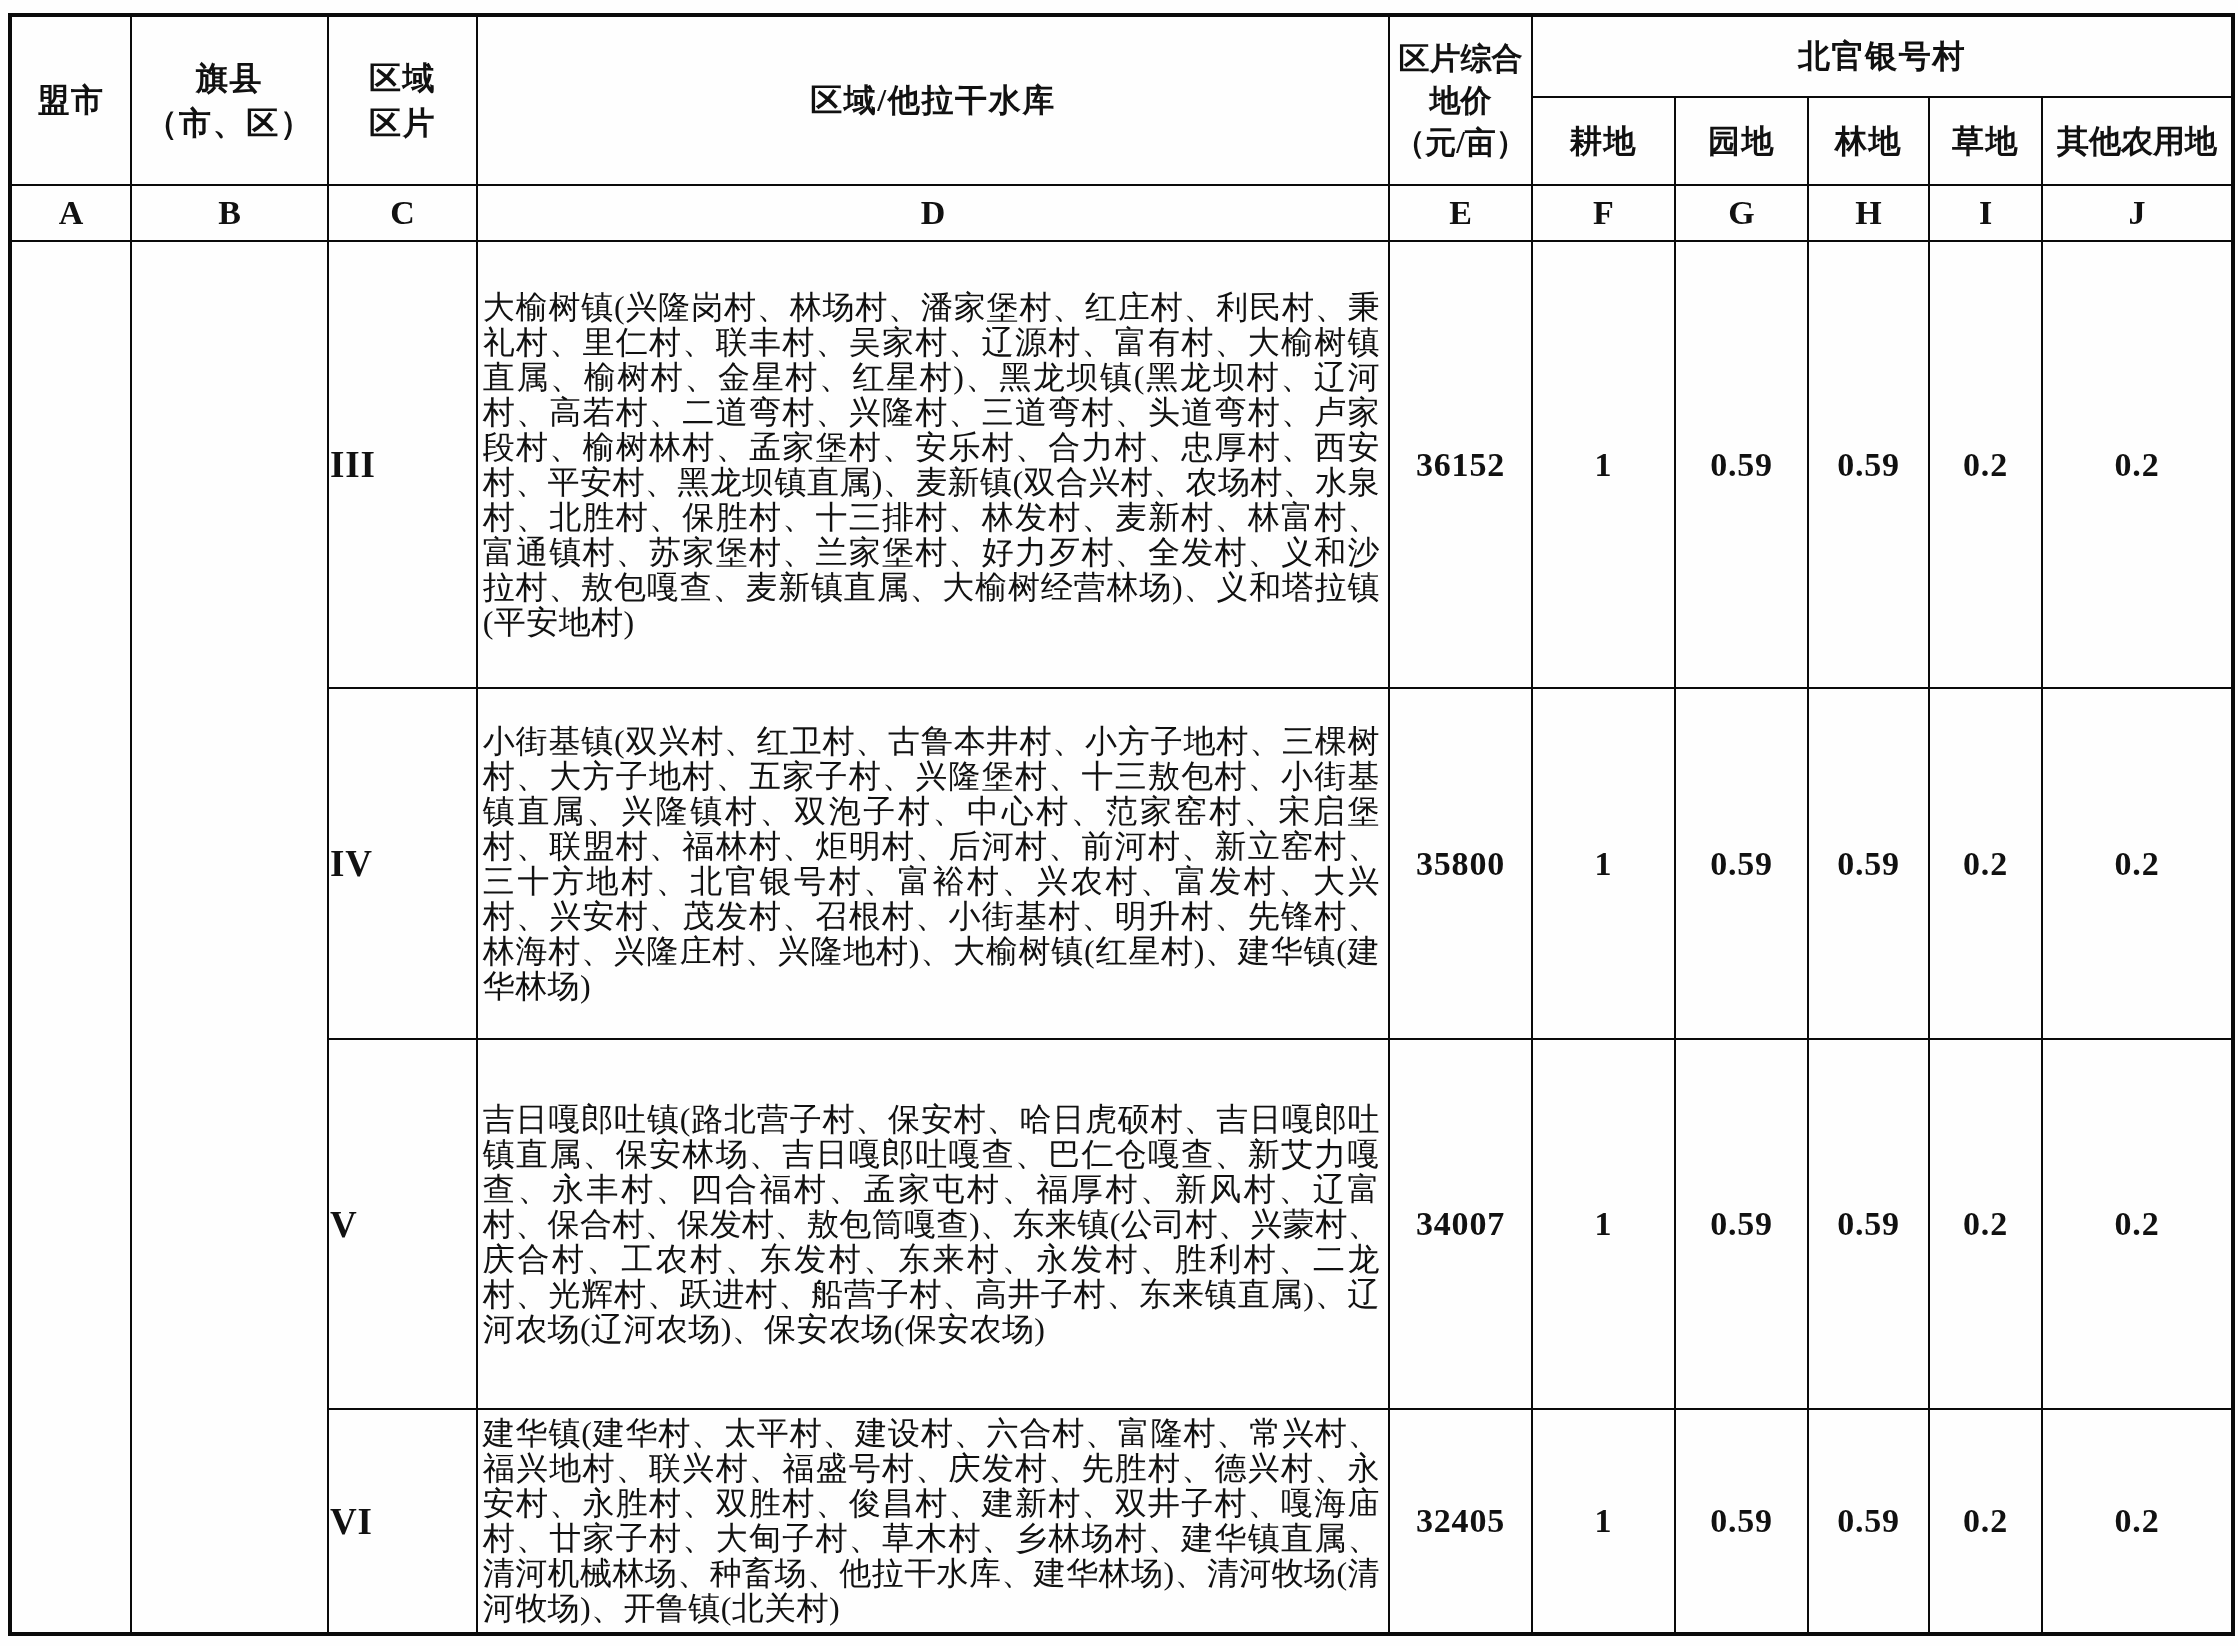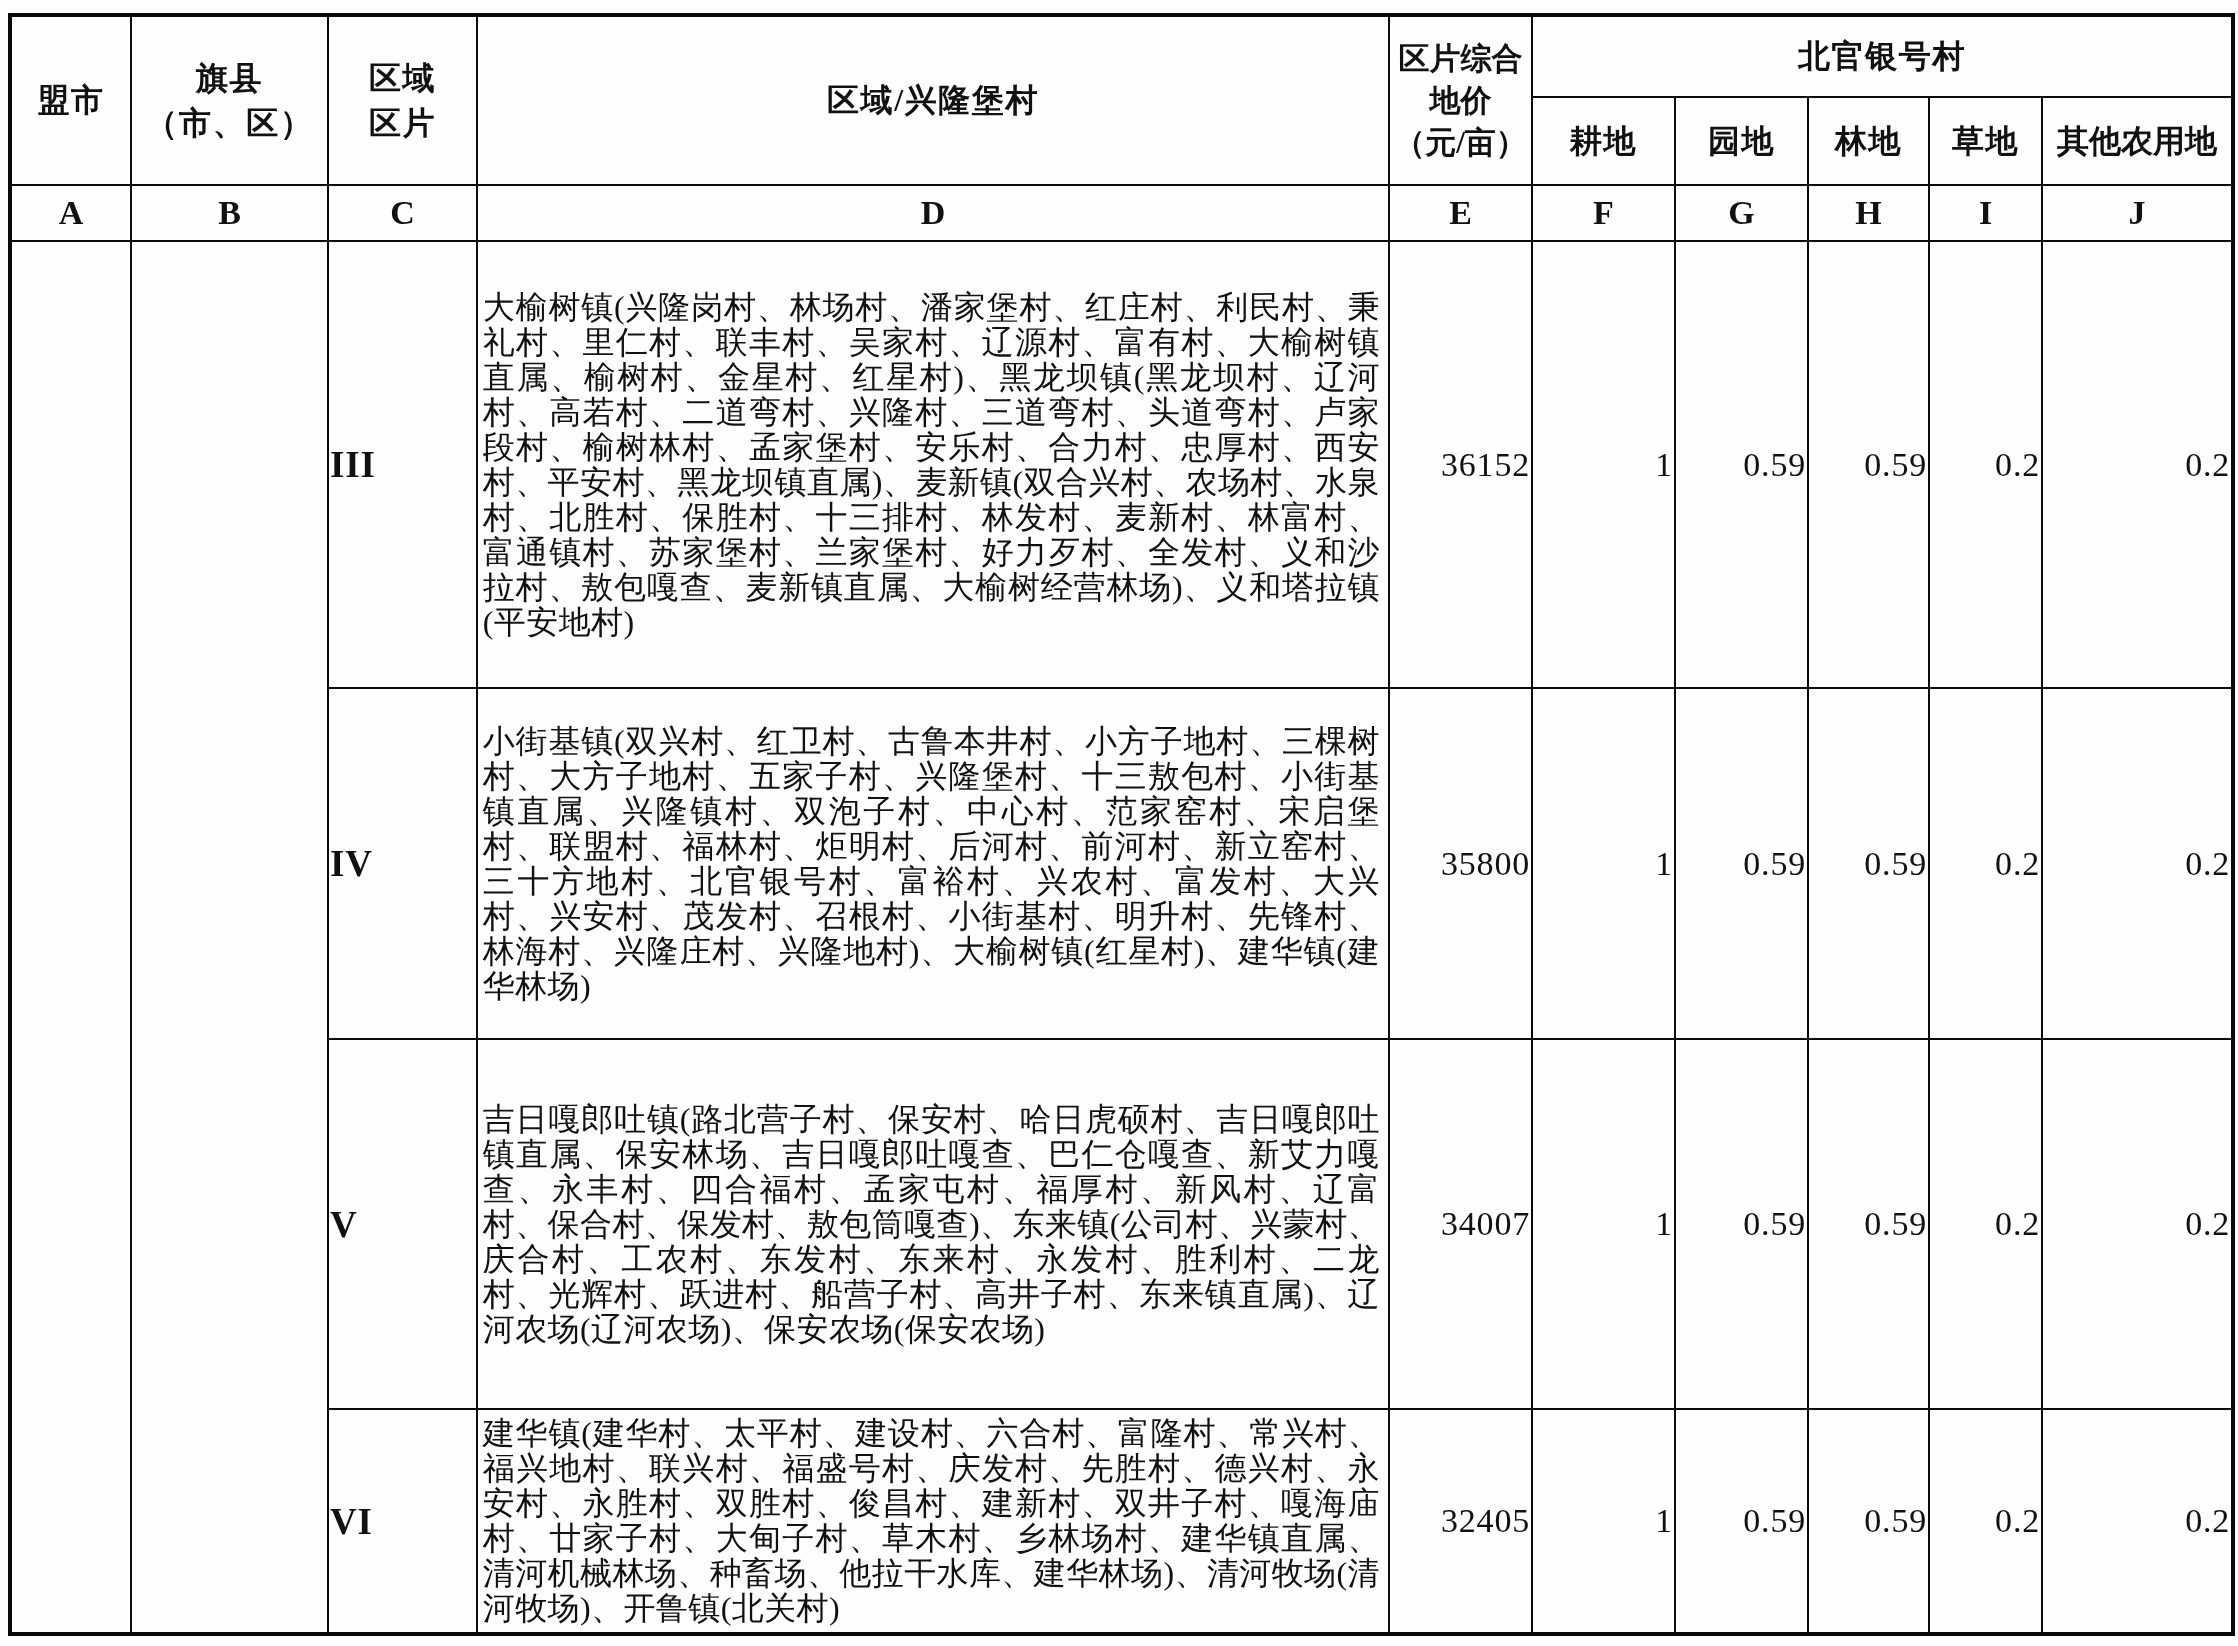--- a/index.html
+++ b/index.html
@@ -55,23 +55,24 @@
     letter-spacing: 0.8px;
   }
   td.desc {
     font-size: 32px;
     line-height: 35px;
     text-align: justify;
     padding: 4.8px 8px 4.8px 4.8px;
     letter-spacing: 0.4px;
   }
   td.num {
-    text-align: right;
+    text-align: center;
     font-size: 34px;
     letter-spacing: 0.8px;
+    font-weight: bold;
   }
   td.empty-cell { background: #fefefe; }
 </style>
 </head>
 <body>
 
 <div class="page">
   <table class="land-table">
     <colgroup>
       <col style="width:121px">
@@ -86,21 +87,21 @@
       <col style="width:191px">
     </colgroup>
     <tbody>
 
       <tr style="height:82px">
         <td class="hc" rowspan="2">盟市</td>
         <td class="hc pre" rowspan="2">旗县
 （市、区）</td>
         <td class="hc pre" rowspan="2">区域
 区片</td>
-        <td class="hc" rowspan="2">区域/兴隆堡村</td>
+        <td class="hc" rowspan="2">区域/他拉干水库</td>
         <td class="hc pre" rowspan="2" style="font-size:31px;line-height:42px;letter-spacing:0;">区片综合
 地价
 （元/亩）</td>
         <td class="hc" colspan="5">北官银号村</td>
       </tr>
 
       <tr style="height:88px">
         <td class="hc">耕地</td>
         <td class="hc">园地</td>
         <td class="hc">林地</td>

